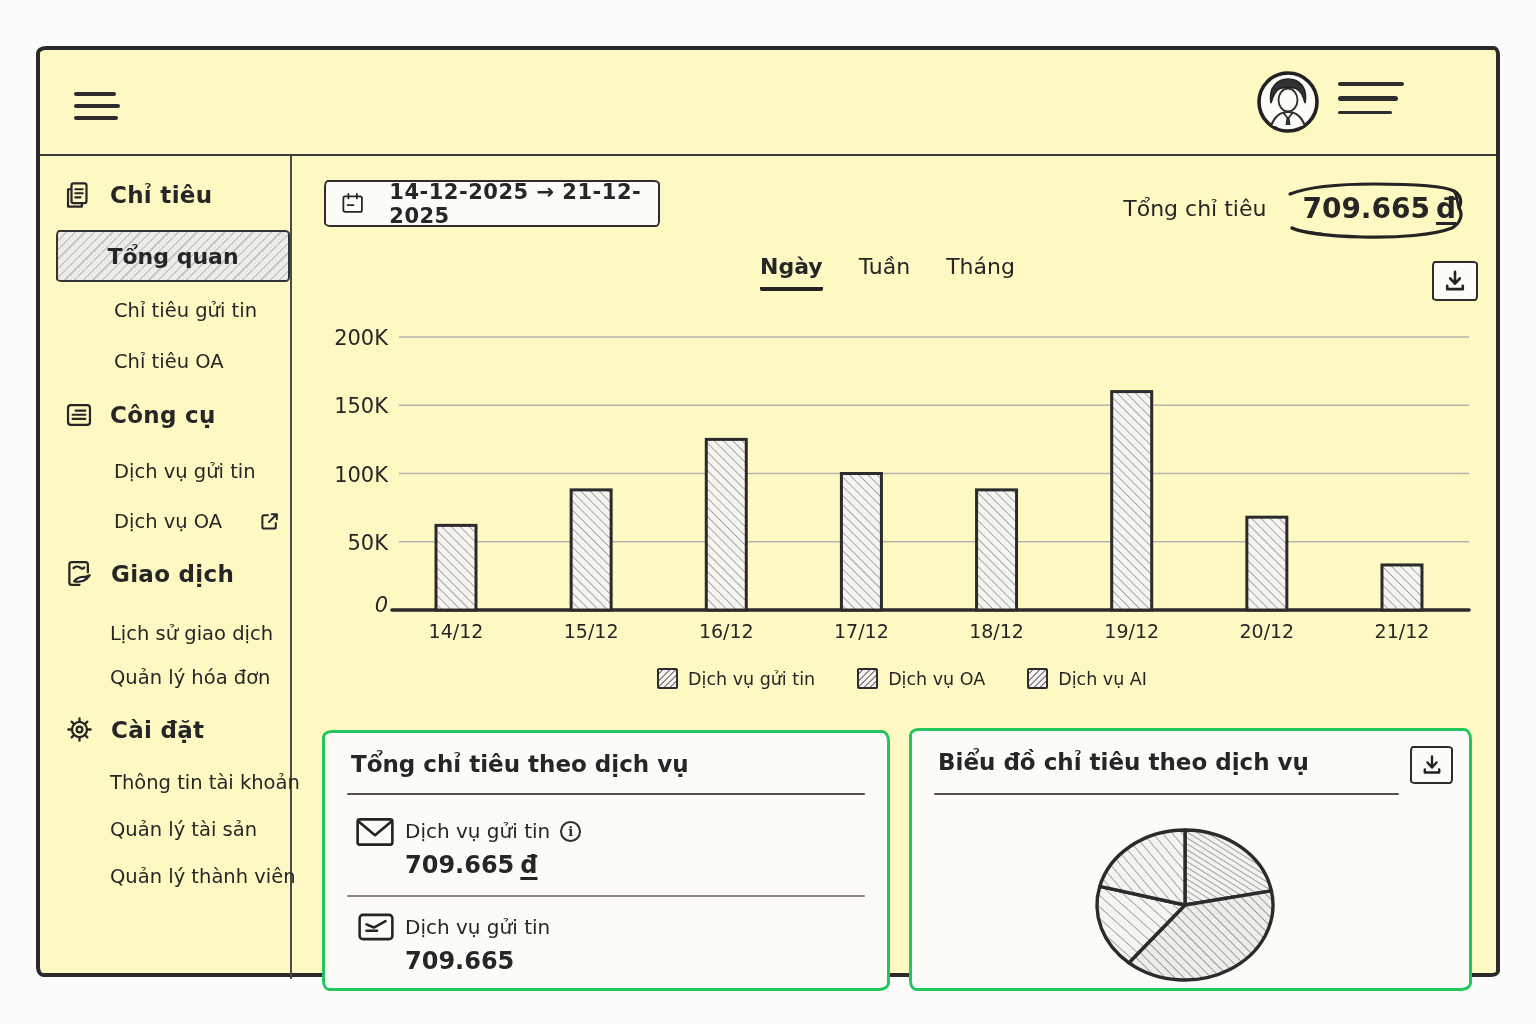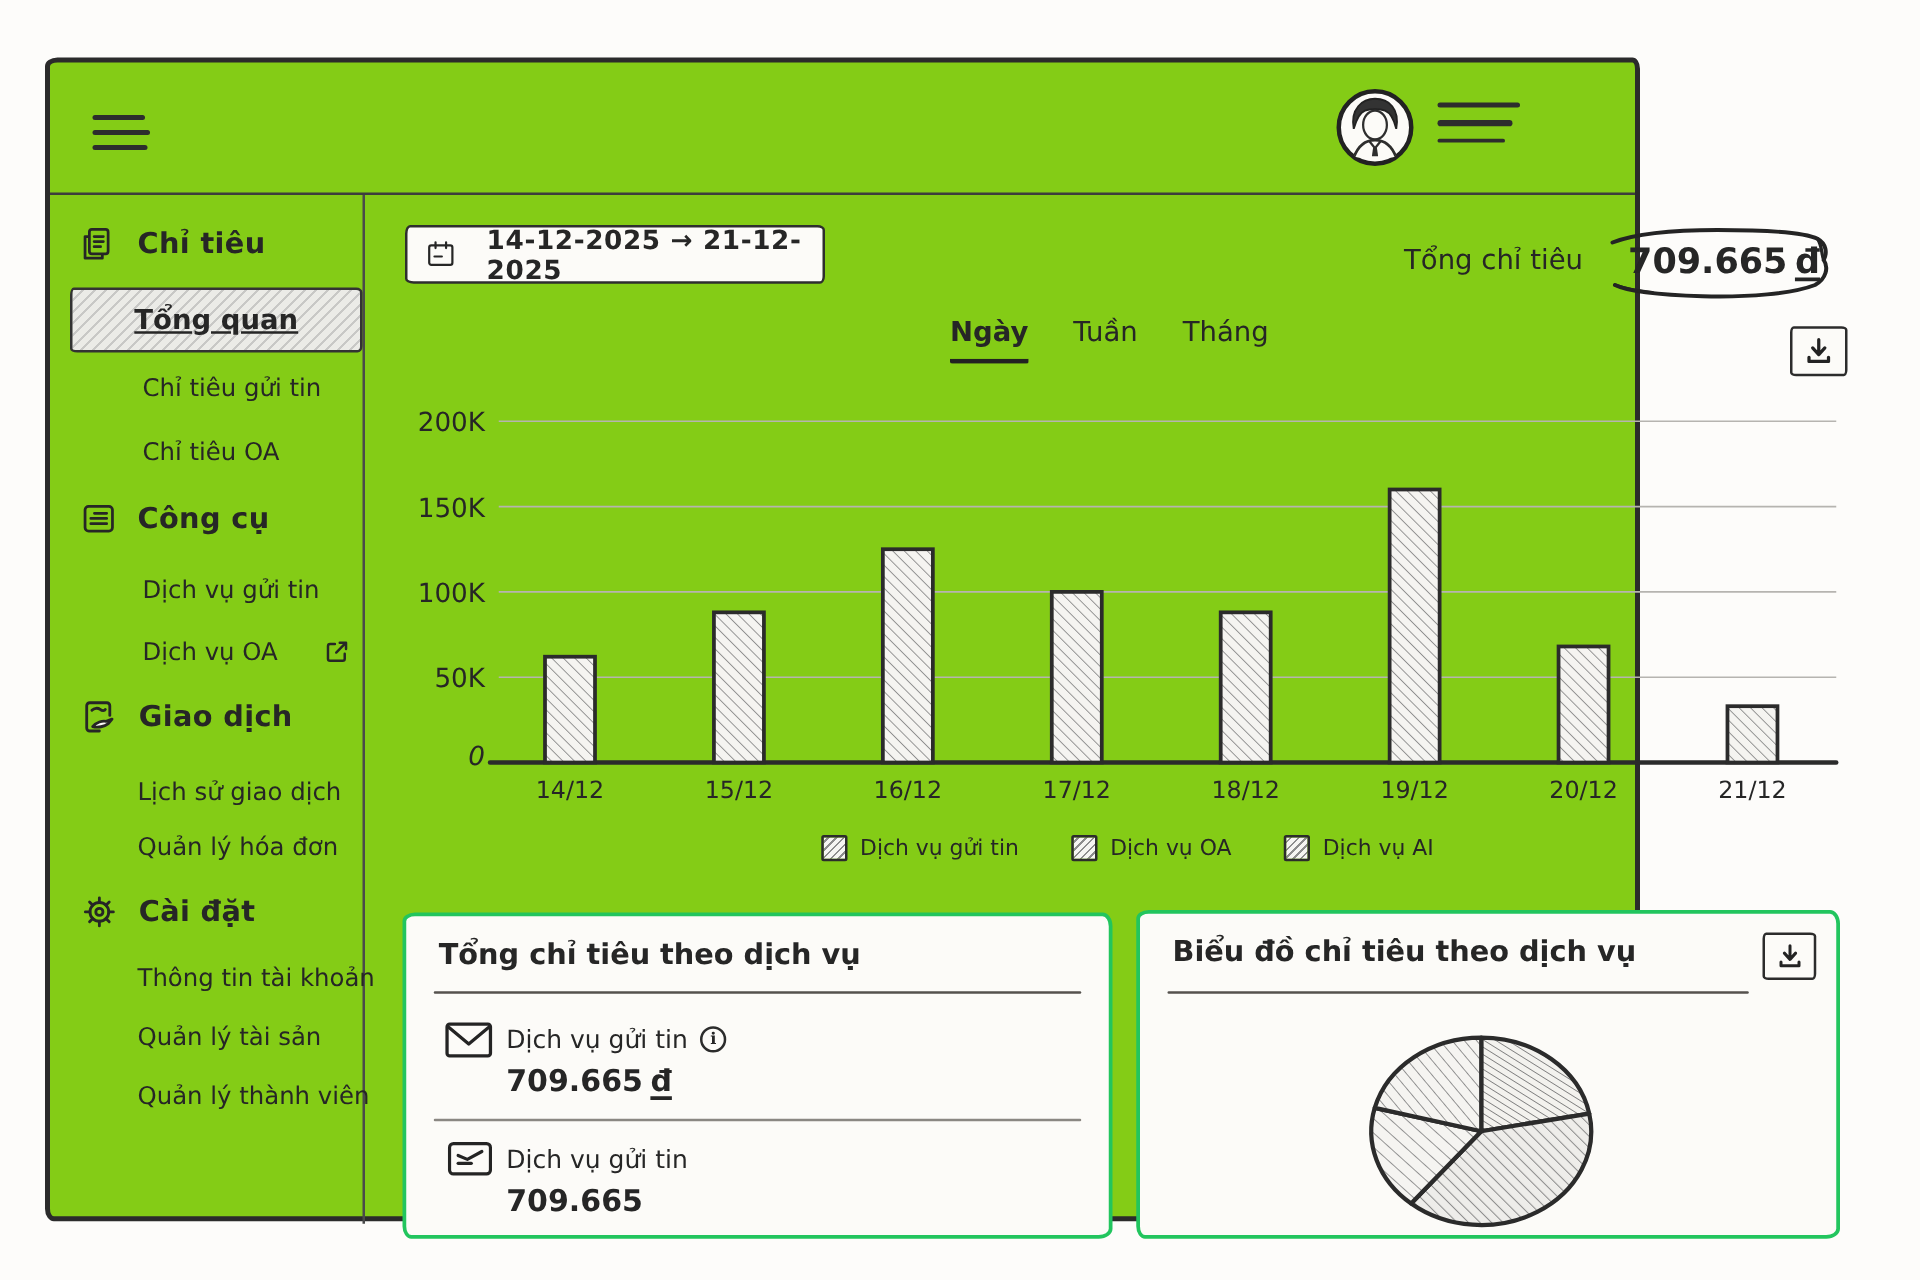--- a/index.html
+++ b/index.html
@@ -2,22 +2,22 @@
 <html><head>
 <meta charset="utf-8">
 <style>
   * { margin:0; padding:0; box-sizing:border-box; }
   html,body { width:1536px; height:1024px; background:#ffffff; overflow:hidden;
     font-family:"DejaVu Sans","Liberation Sans",sans-serif; color:#262626; }
   .stage { position:relative; width:1536px; height:1024px; background:#fdfcfa; }
   .abs { position:absolute; }
 
   
-  .window { position:absolute; left:36px; top:46px; width:1276px; height:931px;
-    background:#84cc16; border:4px solid #2b2b2b;
+  .window { position:absolute; left:36px; top:46px; width:1464px; height:931px;
+    background:#fef9c3; border:4px solid #2b2b2b;
     border-radius:10px 6px 9px 7px / 7px 9px 6px 10px; }
 
   
   .topbar { position:absolute; left:0; top:0; width:100%; height:106px;
     border-bottom:2px solid #3d3d3d; }
   .hamb { position:absolute; left:34px; top:42px; width:46px; height:30px; cursor:pointer; }
   .hamb span { display:block; height:4px; background:#2d2d2d; border-radius:3px; margin-bottom:8px; }
   .hamb span:nth-child(1){ width:42px; }
   .hamb span:nth-child(2){ width:46px; }
   .hamb span:nth-child(3){ width:44px; }
@@ -38,21 +38,21 @@
   .sec-head { position:absolute; display:flex; align-items:center; gap:16px;
     font-size:23px; font-weight:bold; letter-spacing:.3px; cursor:pointer; }
   .sec-head svg { flex:0 0 auto; }
   .side-item { position:absolute; font-size:19.5px; cursor:pointer; white-space:nowrap; }
   .side-item.with-icon { display:flex; align-items:center; gap:36px; }
   .selected-pill { position:absolute; left:16px; top:74px; width:234px; height:52px;
     border:2.5px solid #333;
     border-radius:3px 5px 4px 6px / 6px 4px 5px 3px;
     background:repeating-linear-gradient(-45deg, rgba(255,255,255,0) 0 5px, #c8c8c6 5px 6.6px), #ebebe7;
     display:flex; align-items:center; justify-content:center;
-    font-size:22px; font-weight:bold; cursor:pointer;text-decoration:underline; }
+    font-size:22px; font-weight:bold; cursor:pointer; }
 
   
   .datebox { position:absolute; left:32px; top:24px; width:336px; height:47px;
     border:2.5px solid #2e2e2e; border-radius:4px 6px 4px 7px / 7px 4px 6px 4px;
     background:#fcfbf8; display:flex; align-items:center; gap:24px; padding:0 14px;
     font-size:21px; font-weight:bold; letter-spacing:.5px; cursor:pointer; }
   .total-wrap { position:absolute; right:24px; top:26px; display:flex; align-items:center; gap:18px; }
   .total-label { font-size:22px; }
   .total-value { position:relative; padding:10px 22px 10px 18px; font-size:28px; font-weight:bold; white-space:nowrap; }
   .total-value .scribble { position:absolute; left:-6px; top:-4px; pointer-events:none; }

